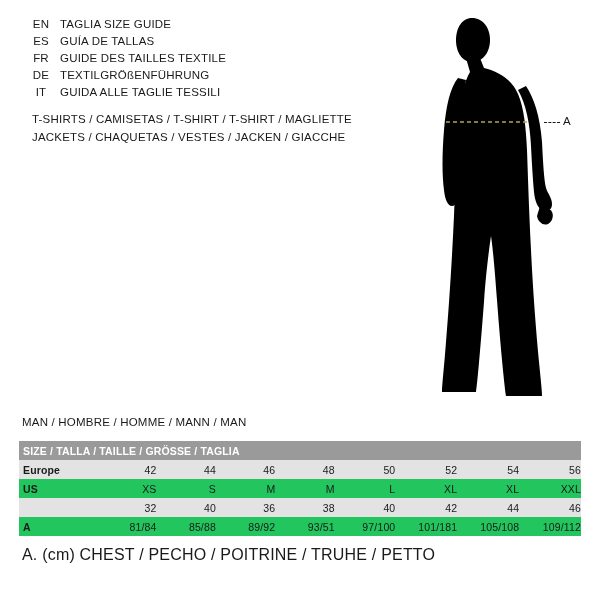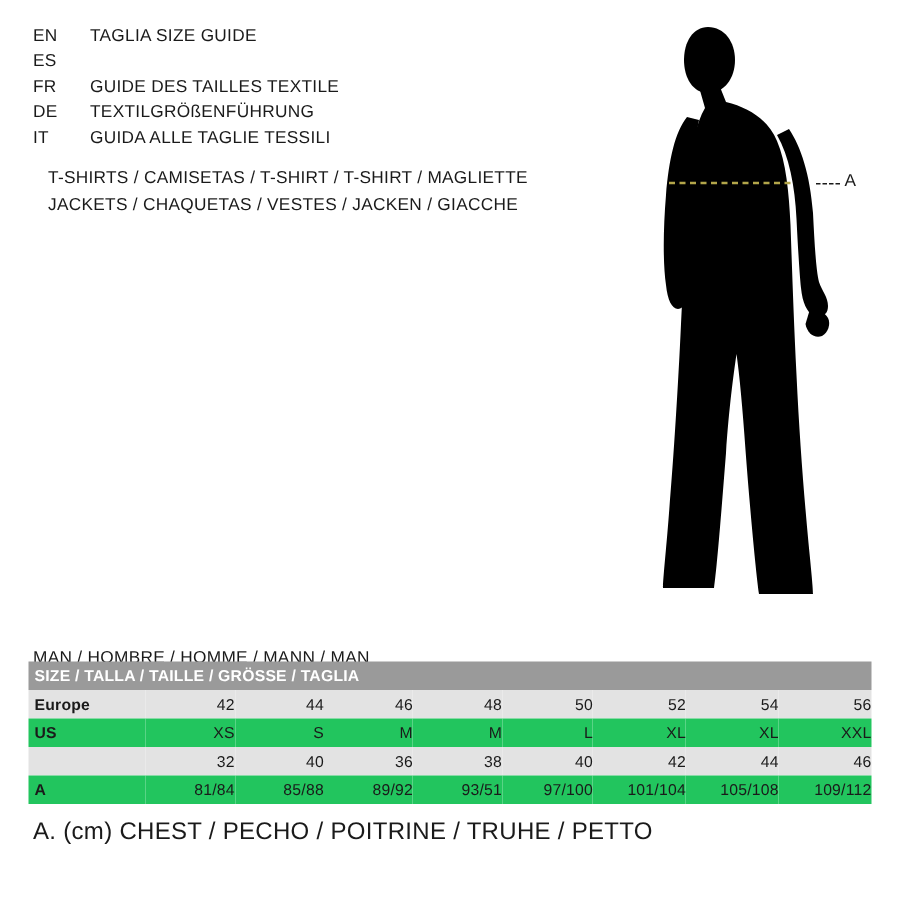--- a/index.html
+++ b/index.html
@@ -32,20 +32,21 @@
     display: flex;
     align-items: flex-start;
     height: 17px;
     line-height: 17px;
     font-size: 11.5px;
     letter-spacing: 0.2px;
   }
   .lang-code {
     width: 38px;
     flex: 0 0 38px;
+    text-align: center;
   }
   .lang-text {
     flex: 1 1 auto;
     white-space: nowrap;
   }
 
   
   .cat-block {
     position: absolute;
     left: 32px;
@@ -87,21 +88,20 @@
   }
 
   
   .table-title {
     position: absolute;
     left: 22px;
     top: 416px;
     font-size: 11.5px;
     letter-spacing: 0.2px;
     white-space: nowrap;
-    margin-top: 17px;
   }
   table.size-table {
     position: absolute;
     left: 19px;
     top: 441px;
     width: 562px;
     border-collapse: collapse;
     font-size: 10.5px;
     letter-spacing: 0.15px;
   }
@@ -149,20 +149,21 @@
 
 <div class="page">
 
   <div class="lang-block">
     <div class="lang-row">
       <span class="lang-code">EN</span>
       <span class="lang-text">TAGLIA SIZE GUIDE</span>
     </div>
     <div class="lang-row">
       <span class="lang-code">ES</span>
+      <span class="lang-text">GUÍA DE TALLAS</span>
     </div>
     <div class="lang-row">
       <span class="lang-code">FR</span>
       <span class="lang-text">GUIDE DES TAILLES TEXTILE</span>
     </div>
     <div class="lang-row">
       <span class="lang-code">DE</span>
       <span class="lang-text">TEXTILGRÖßENFÜHRUNG</span>
     </div>
     <div class="lang-row">
@@ -260,21 +261,21 @@
         <td class="cell">46</td>
       </tr>
 
       <tr class="row-plain">
         <td class="col-label">A</td>
         <td class="cell">81/84</td>
         <td class="cell">85/88</td>
         <td class="cell">89/92</td>
         <td class="cell">93/51</td>
         <td class="cell">97/100</td>
-        <td class="cell">101/104</td>
+        <td class="cell">101/181</td>
         <td class="cell">105/108</td>
         <td class="cell">109/112</td>
       </tr>
     </tbody>
   </table>
 
   <div class="footnote">A. (cm) CHEST / PECHO / POITRINE / TRUHE / PETTO</div>
 
 </div>
 

